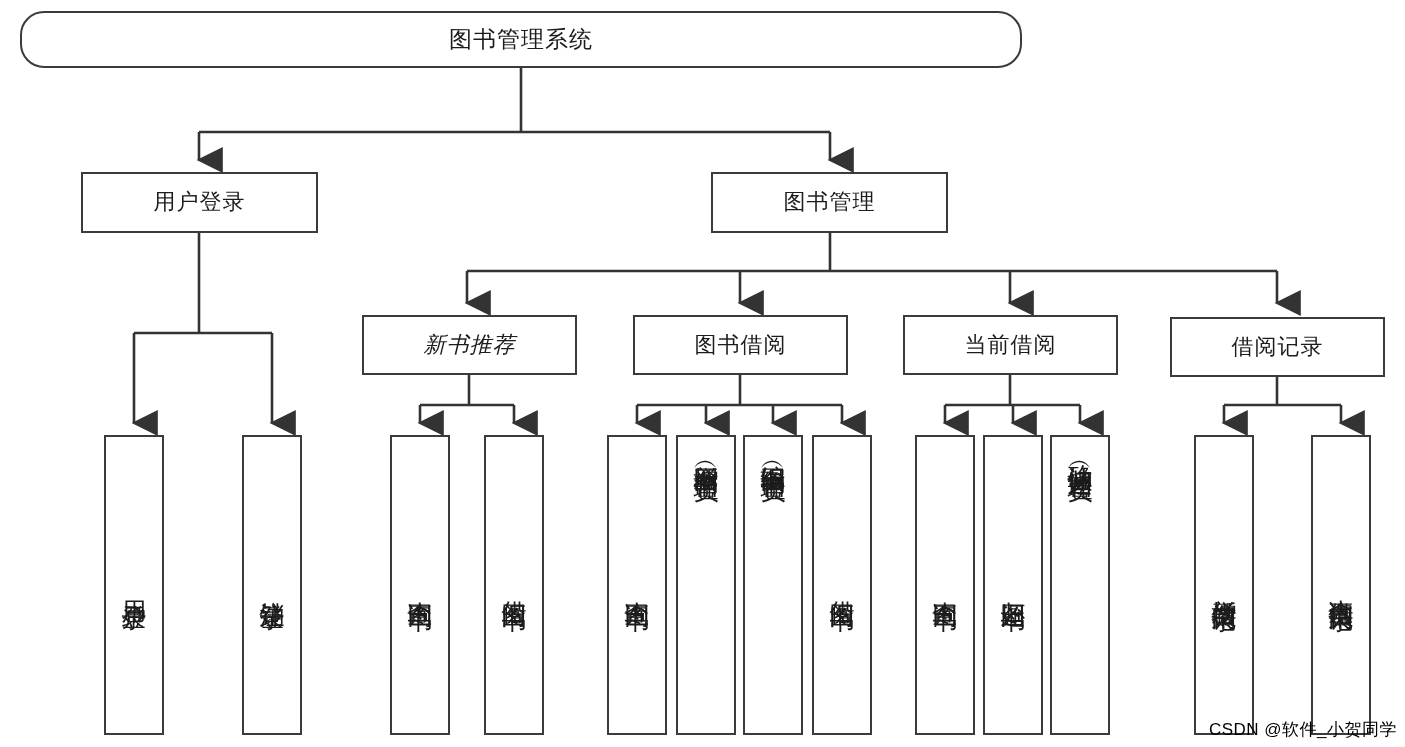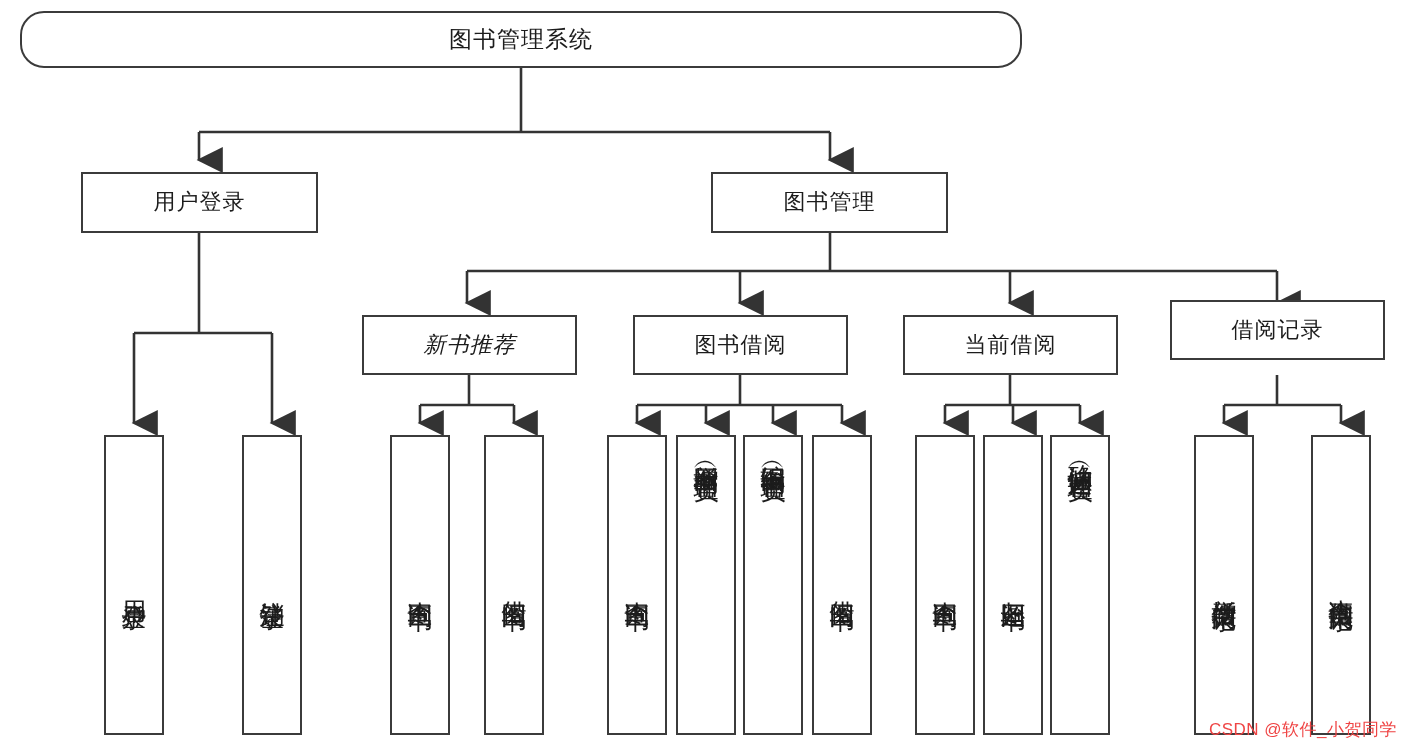--- a/index.html
+++ b/index.html
@@ -61,21 +61,21 @@
   }
   .node-v.centerv {
     align-items: center;
     padding-top: 0;
   }
   #watermark {
     position: absolute;
     right: 8px;
     bottom: 6px;
     font-size: 17px;
-    color: #ef4444;
+    color: #000000;
     letter-spacing: 0.5px;
     z-index: 5;
     user-select: none;
   }
 </style>
 </head>
 <body>
 
 <div id="canvas">
 
@@ -142,21 +142,21 @@
 
   <div class="node node-h" style="left:362px; top:315px; width:215px; height:60px;font-style:italic;">
     <span>新书推荐</span>
   </div>
   <div class="node node-h" style="left:903px; top:315px; width:215px; height:60px;">
     <span>当前借阅</span>
   </div>
   <div class="node node-h" style="left:633px; top:315px; width:215px; height:60px;">
     <span>图书借阅</span>
   </div>
-  <div class="node node-h" style="left:1170px; top:300px; width:215px; height:60px;">
+  <div class="node node-h" style="left:1170px; top:317px; width:215px; height:60px;">
     <span>借阅记录</span>
   </div>
 
   <div class="node node-v centerv" style="left:104px; top:435px; width:60px; height:300px;">
     <span class="vlabel">用户登录</span>
   </div>
   <div class="node node-v centerv" style="left:242px; top:435px; width:60px; height:300px;">
     <span class="vlabel">注销登录</span>
   </div>
 

